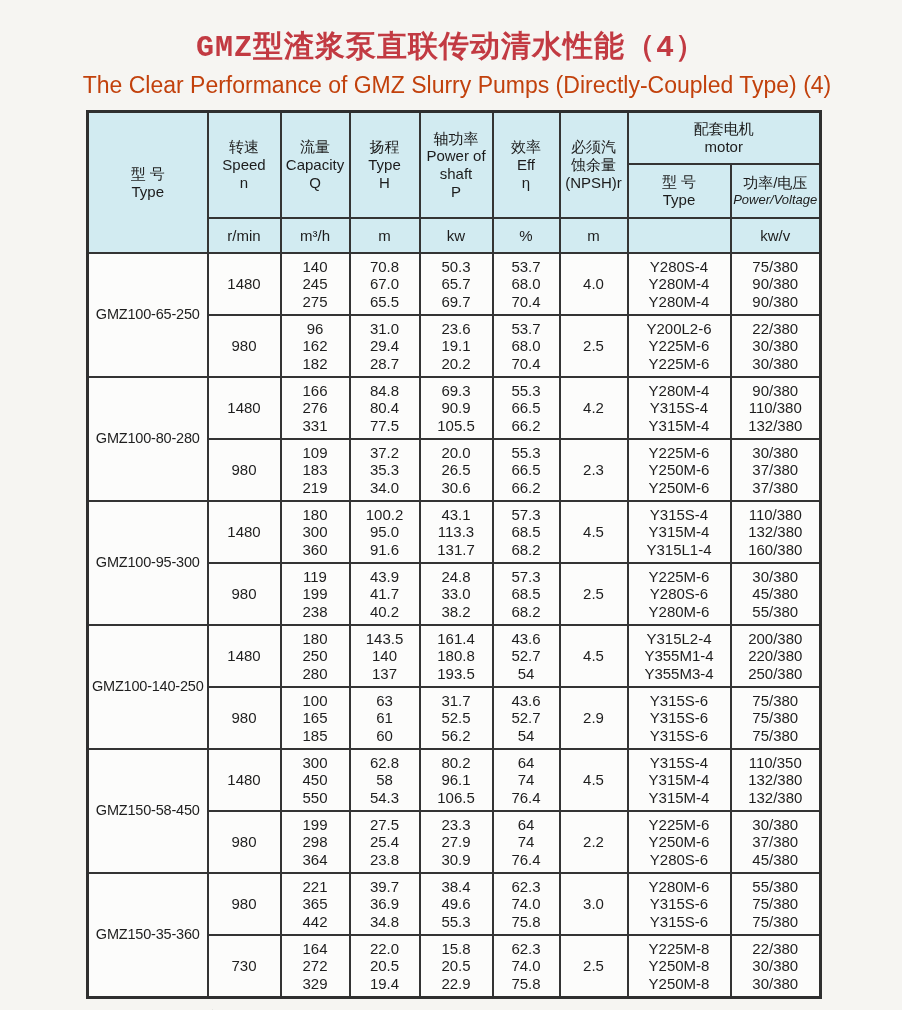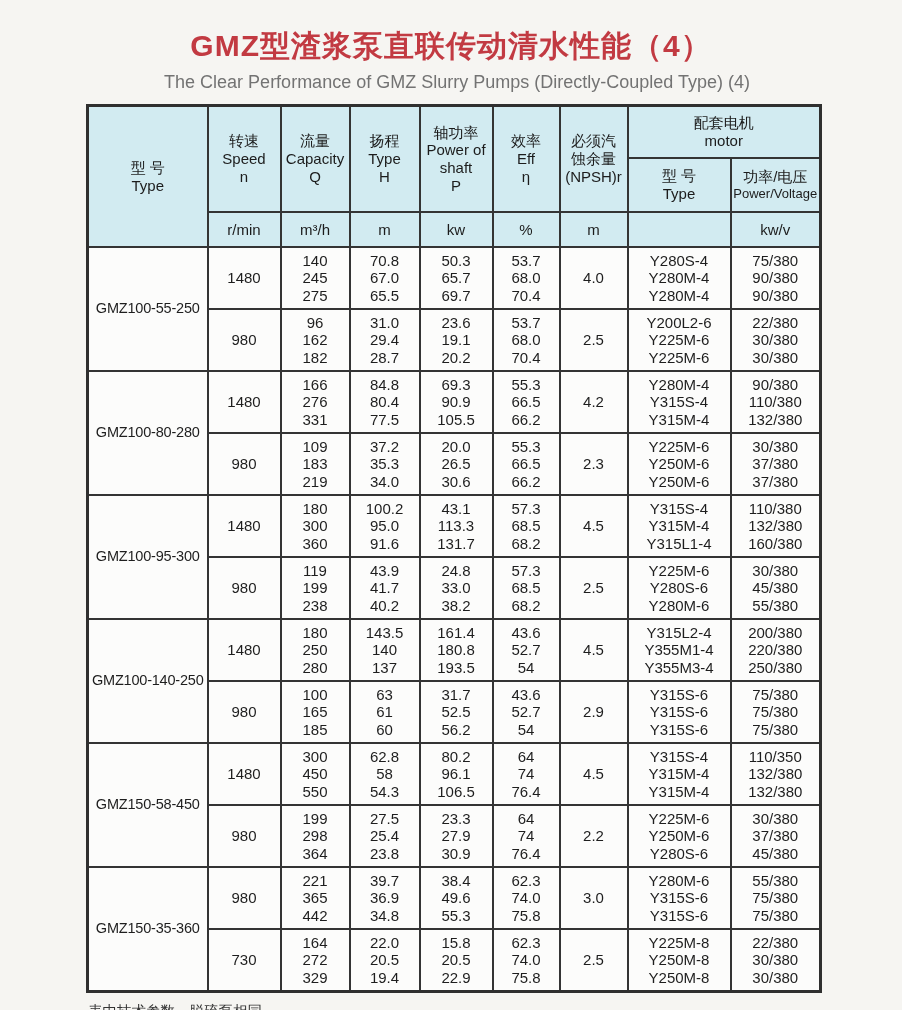--- a/index.html
+++ b/index.html
@@ -13,25 +13,26 @@
   }
   .page { padding-top: 26px; }
 
   .title-cn {
     margin: 0 0 5px 0;
     text-align: center;
     font-size: 30px;
     font-weight: bold;
     letter-spacing: 1px;
     color: #c23a42;
+    font-family: Liberation Mono, monospace;
   }
   .title-en {
     text-align: center;
-    font-size: 18px;
-    color: #737373;
+    font-size: 23px;
+    color: #c2410c;
     margin: 0 0 11px 12px;
   }
 
   table.perf-table {
     border-collapse: collapse;
     table-layout: fixed;
     margin-left: 86px;
     width: 733px;
     background: #fcfcfb;
     border: 3px solid #2f2f2f;
@@ -46,21 +47,21 @@
     background: #d2ebf1;
     font-weight: normal;
     font-size: 15px;
     line-height: 1.18;
     padding: 2px 0;
     color: #1c1c1c;
   }
   .perf-table thead tr.hdr-top th { height: 46px; }
   .perf-table thead tr.hdr-sub th { height: 48px; }
   .perf-table thead tr.hdr-units th { height: 29px; font-size: 15px; margin-left: 47px; }
-  .perf-table thead th .en-small { font-size: 13px; }
+  .perf-table thead th .en-small { font-size: 13px; font-style: italic; }
 
   .perf-table tbody tr { height: 62px; }
   .perf-table tbody td {
     background: #fcfcfb;
     font-size: 15px;
     line-height: 17.5px;
     padding: 3px 0;
     white-space: nowrap;
   }
   .perf-table td.cell-model { font-size: 14.5px; letter-spacing: -0.2px; }
@@ -149,21 +150,21 @@
         <th>m</th>
         <th>kw</th>
         <th>%</th>
         <th>m</th>
         <th></th>
         <th>kw/v</th>
       </tr>
     </thead>
     <tbody>
         <tr>
-          <td rowspan="2" class="cell-model">GMZ100-55-250</td>
+          <td rowspan="2" class="cell-model">GMZ100-65-250</td>
           <td>1480</td>
           <td>
             <div>140</div>
             <div>245</div>
             <div>275</div>
           </td>
           <td>
             <div>70.8</div>
             <div>67.0</div>
             <div>65.5</div>

